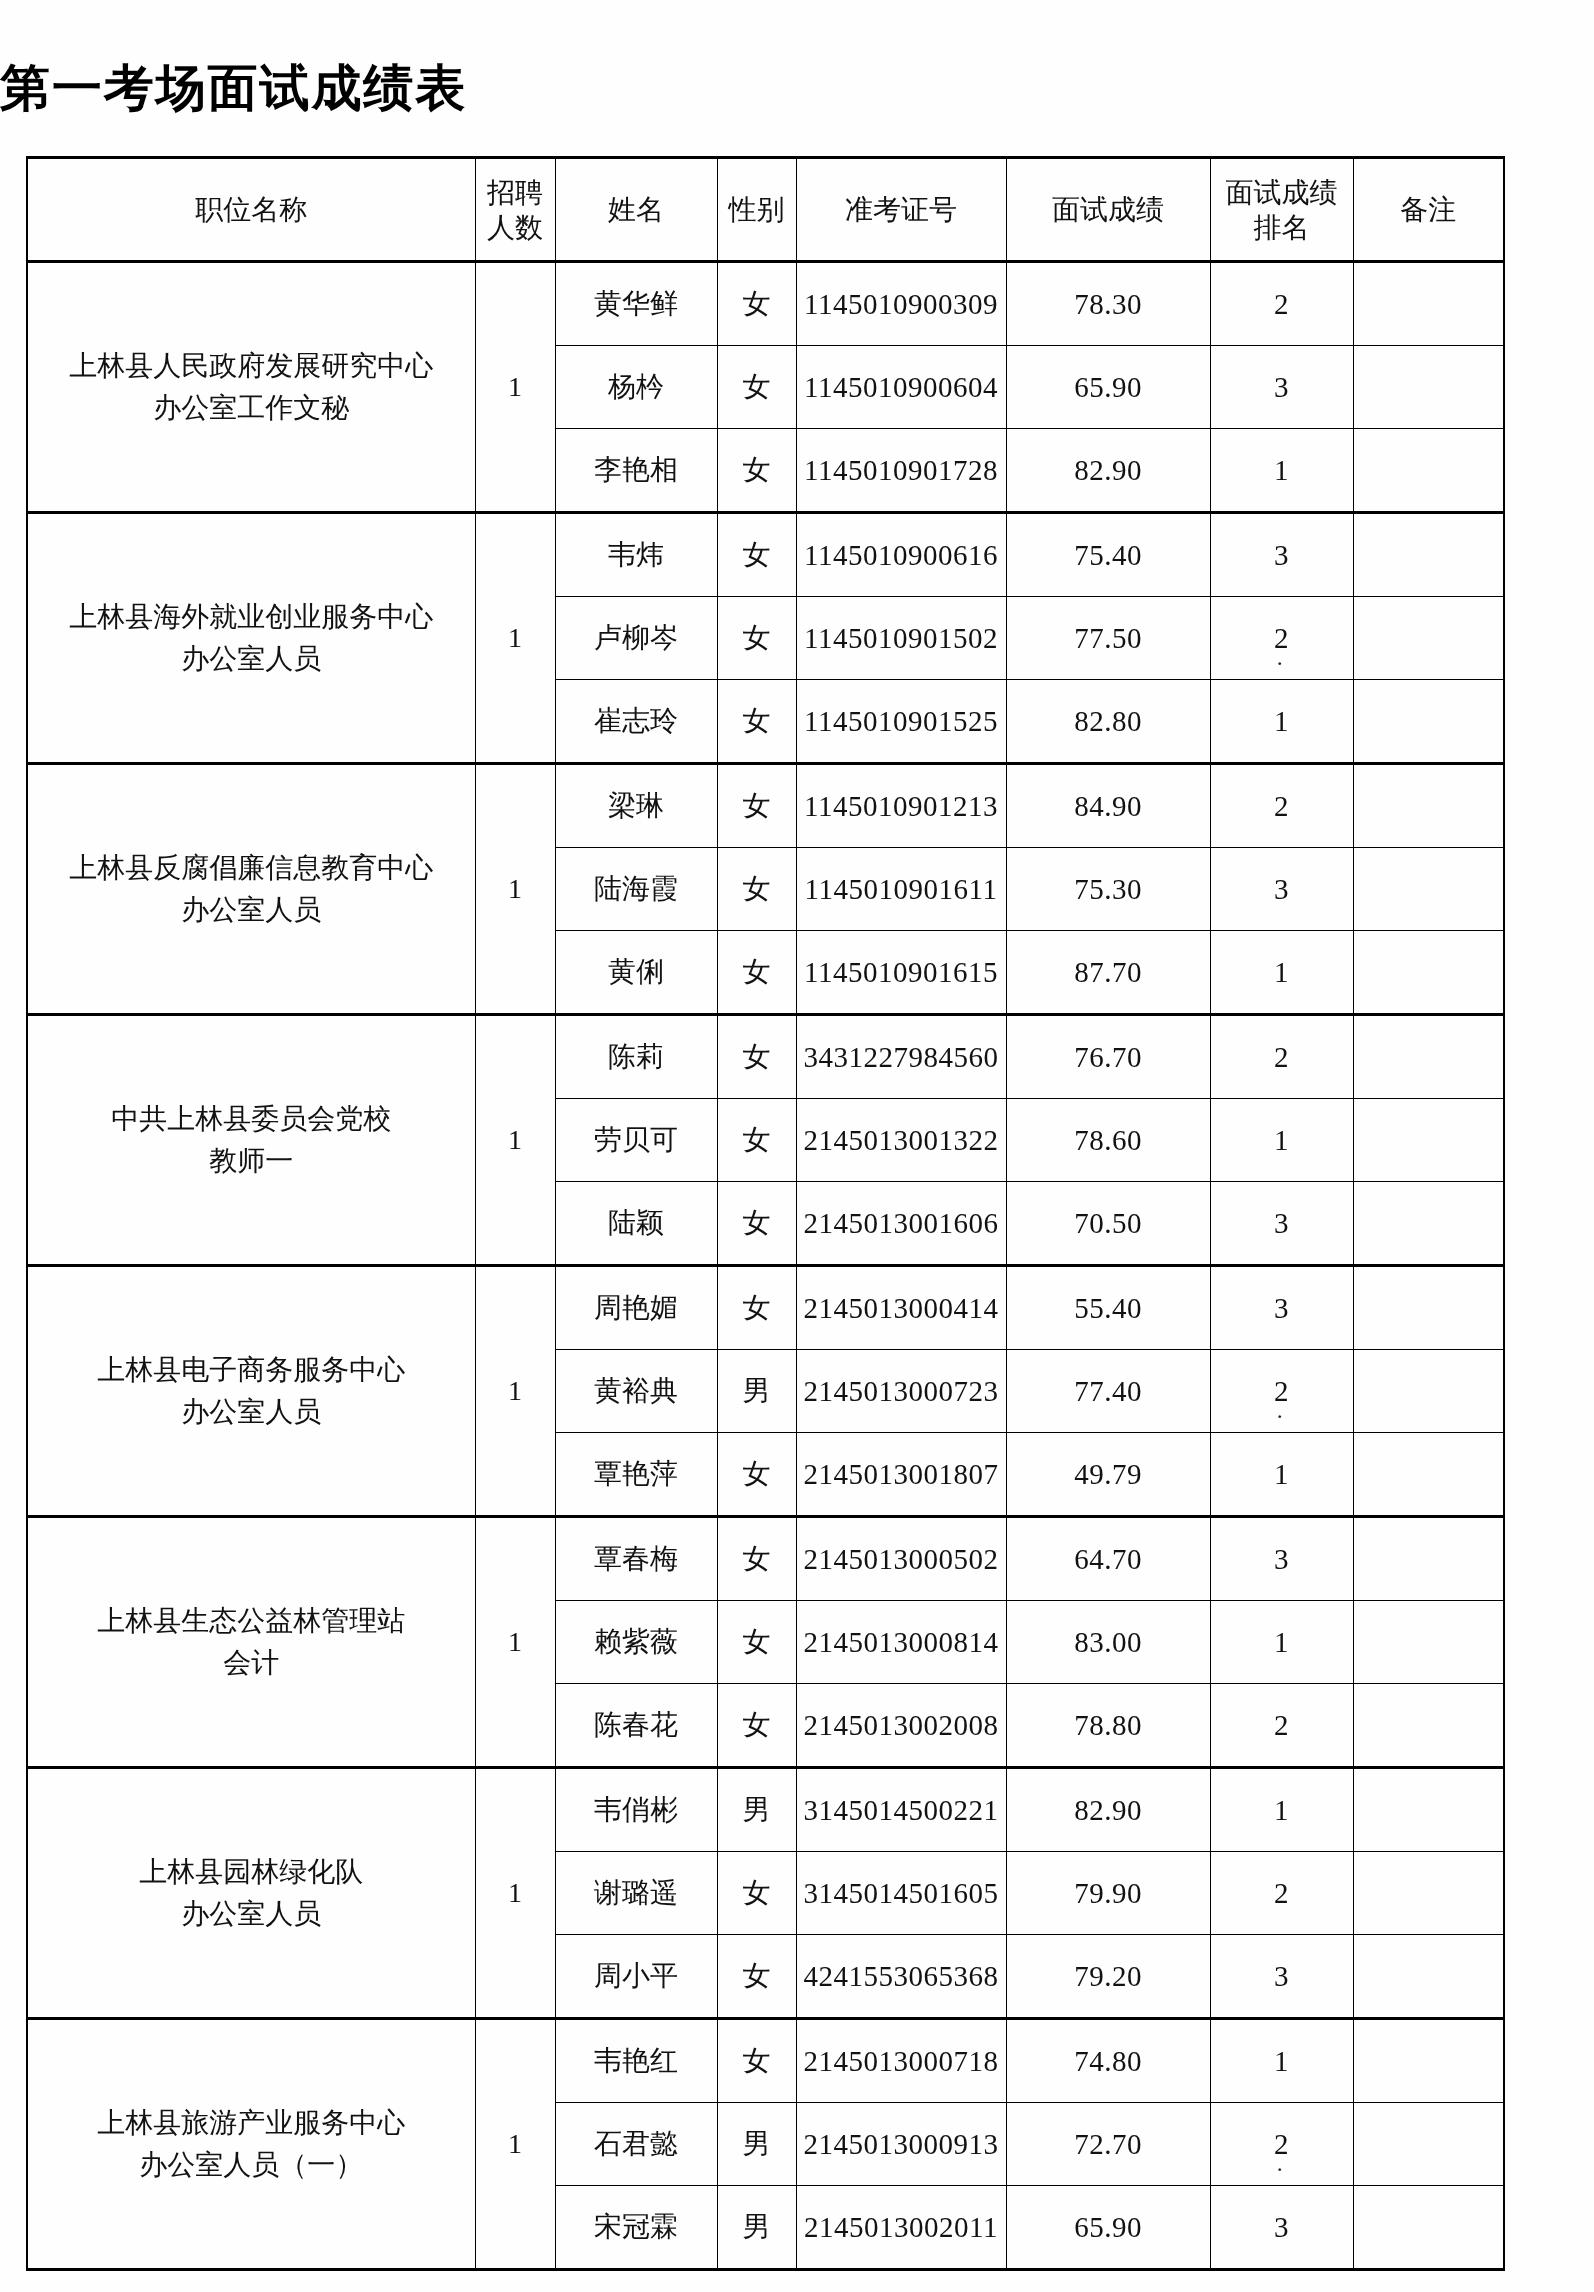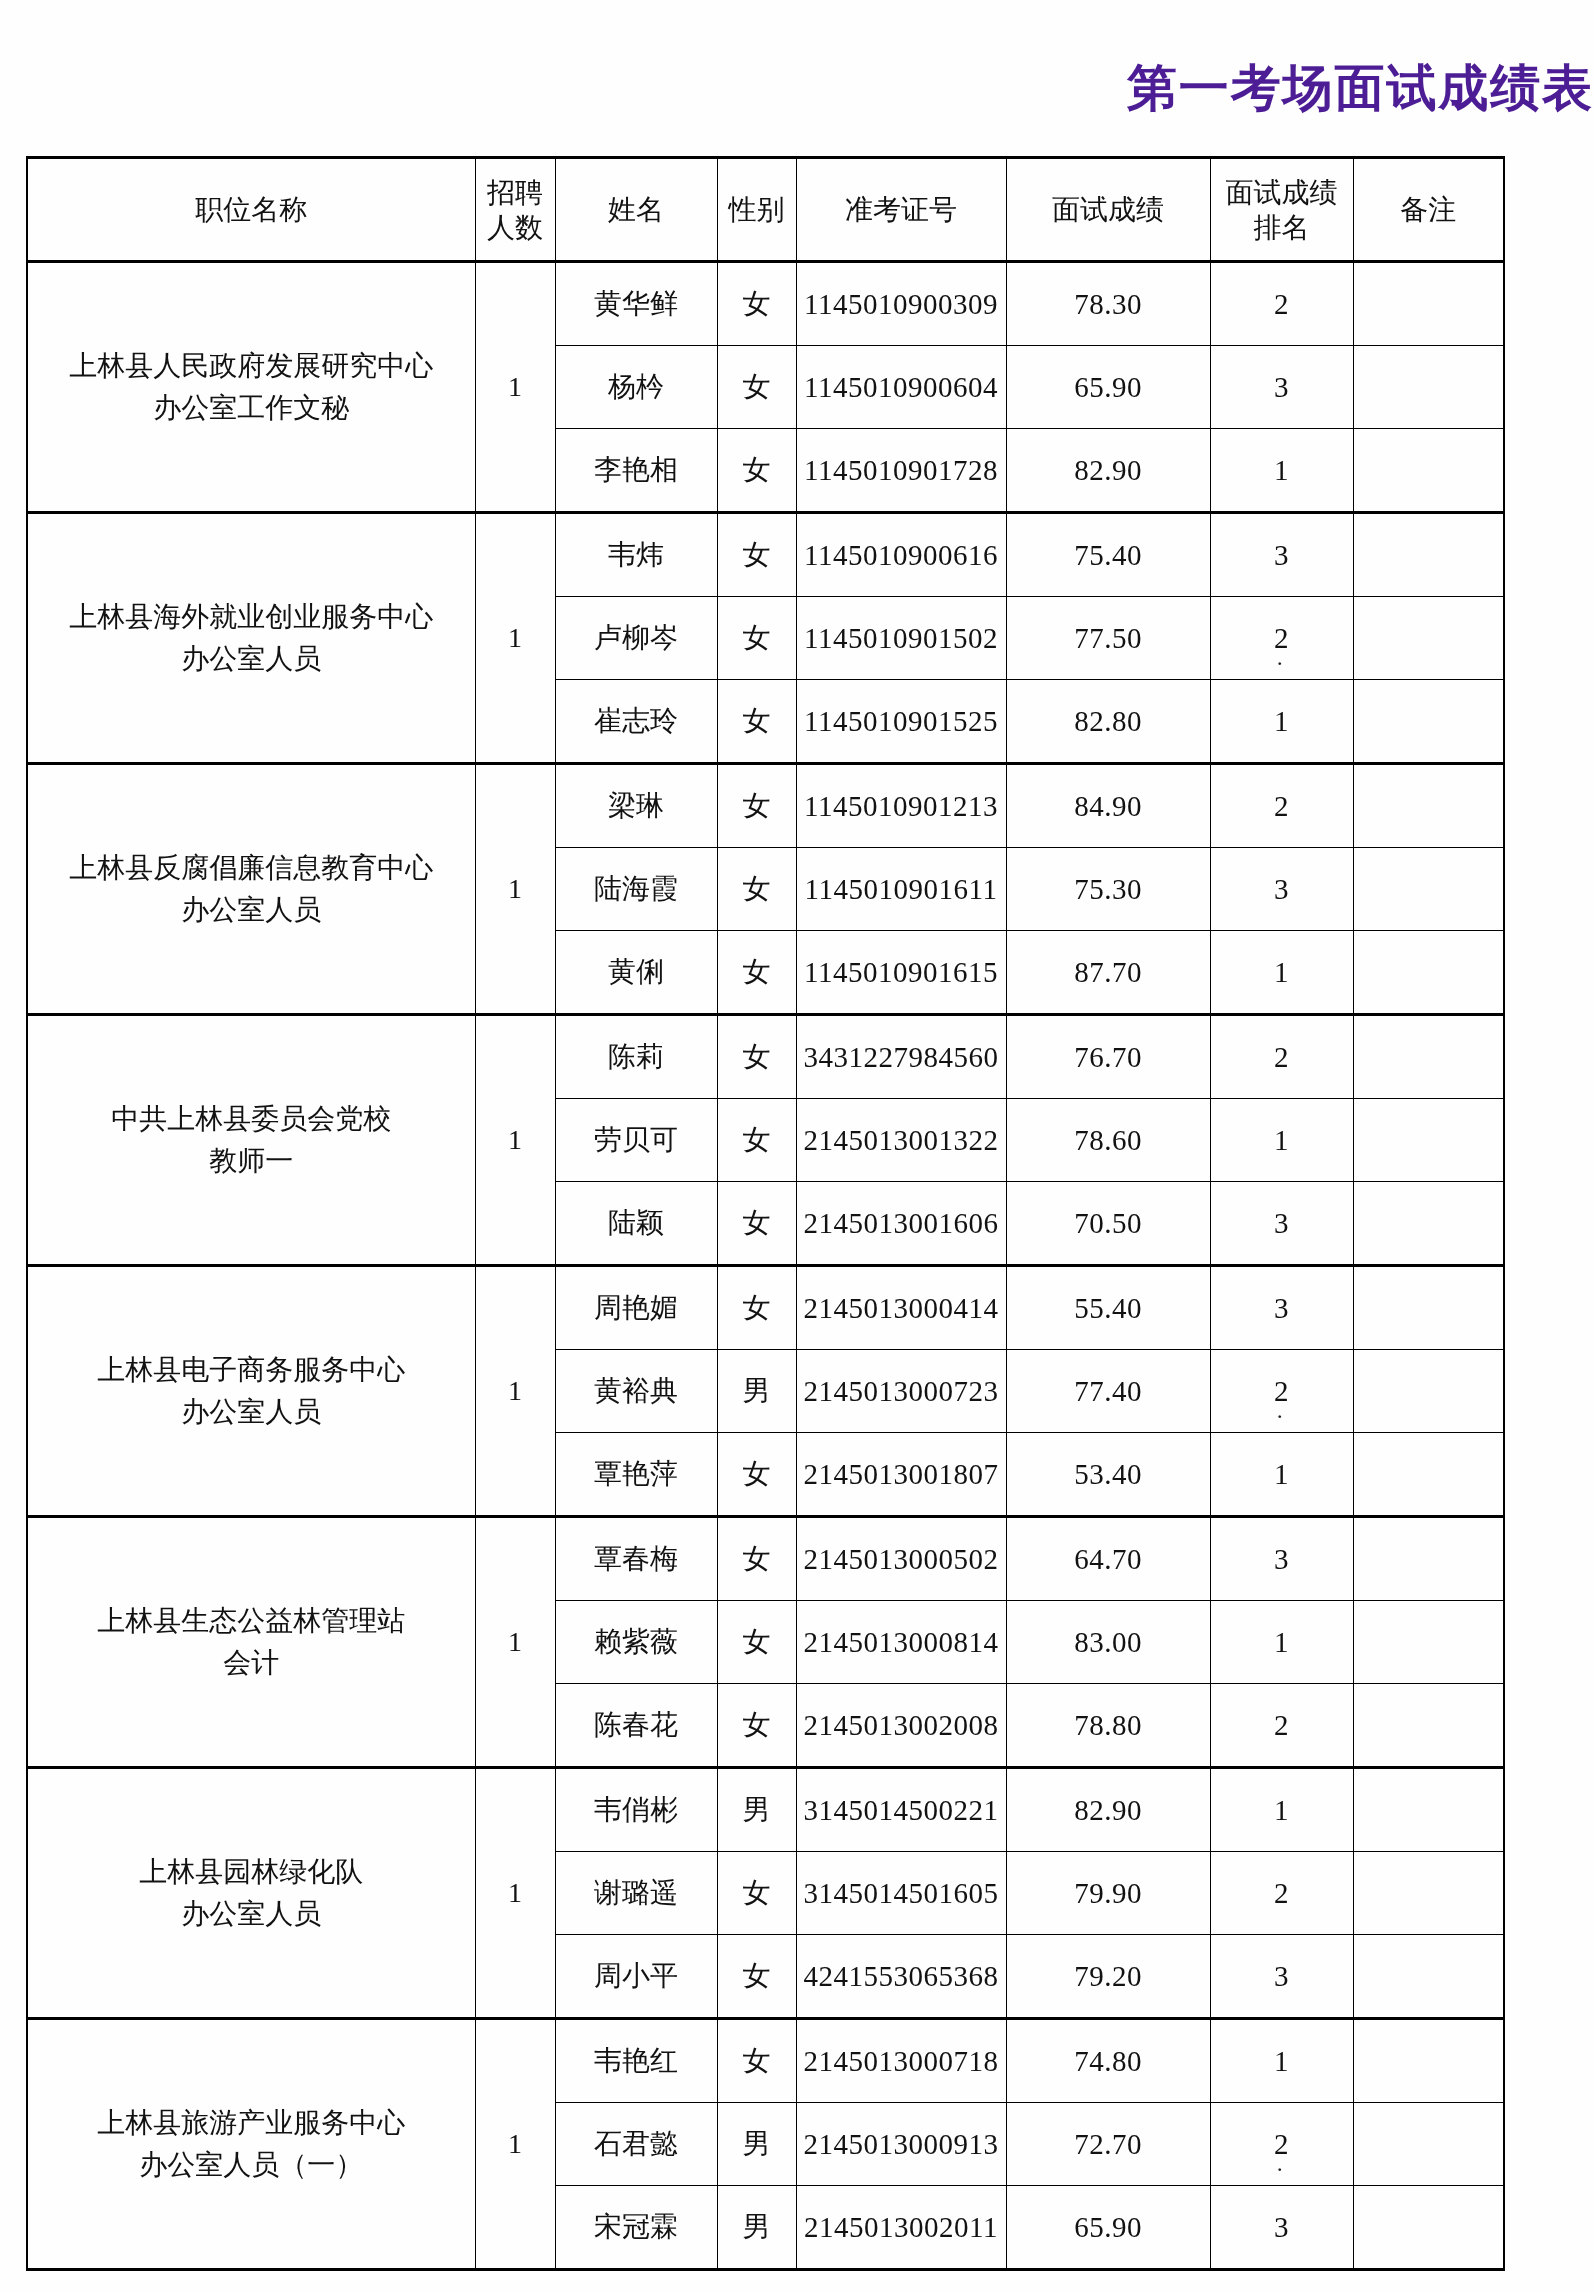--- a/index.html
+++ b/index.html
@@ -11,27 +11,27 @@
     width: 1594px;
     height: 2292px;
     position: relative;
     background: #fefefe;
     color: #121212;
     font-family: "Liberation Serif", "DejaVu Serif", serif;
     overflow: hidden;
   }
   .page-title {
     margin: 63px auto 0 auto;
-    text-align: right;
+    text-align: left;
     font-family: "DejaVu Sans", "Liberation Sans", sans-serif;
     font-weight: 900;
     font-size: 50px;
     line-height: 1;
     letter-spacing: 1.9px;
-    color: #4c1d95;
+    color: #000000;
   }
   table.score-table {
     margin: 43px 0 0 26px;
     width: 1477px;
     table-layout: fixed;
     border-collapse: collapse;
     border: 2.8px solid #000;
     border-top-width: 3.7px;
     border-bottom-width: 3.7px;
   }
@@ -297,21 +297,21 @@
     <td class="num-cell rank-cell">
       <span>2</span>
       <span class="rank-dot">·</span>
     </td>
     <td></td>
   </tr>
   <tr>
     <td>覃艳萍</td>
     <td>女</td>
     <td class="num-cell">2145013001807</td>
-    <td class="num-cell">53.40</td>
+    <td class="num-cell">49.79</td>
     <td class="num-cell rank-cell">
       <span>1</span>
       
     </td>
     <td></td>
   </tr>
 
   <tr class="group-start">
     <td class="pos-cell" rowspan="3">
       <span class="pos-line">上林县生态公益林管理站</span>

